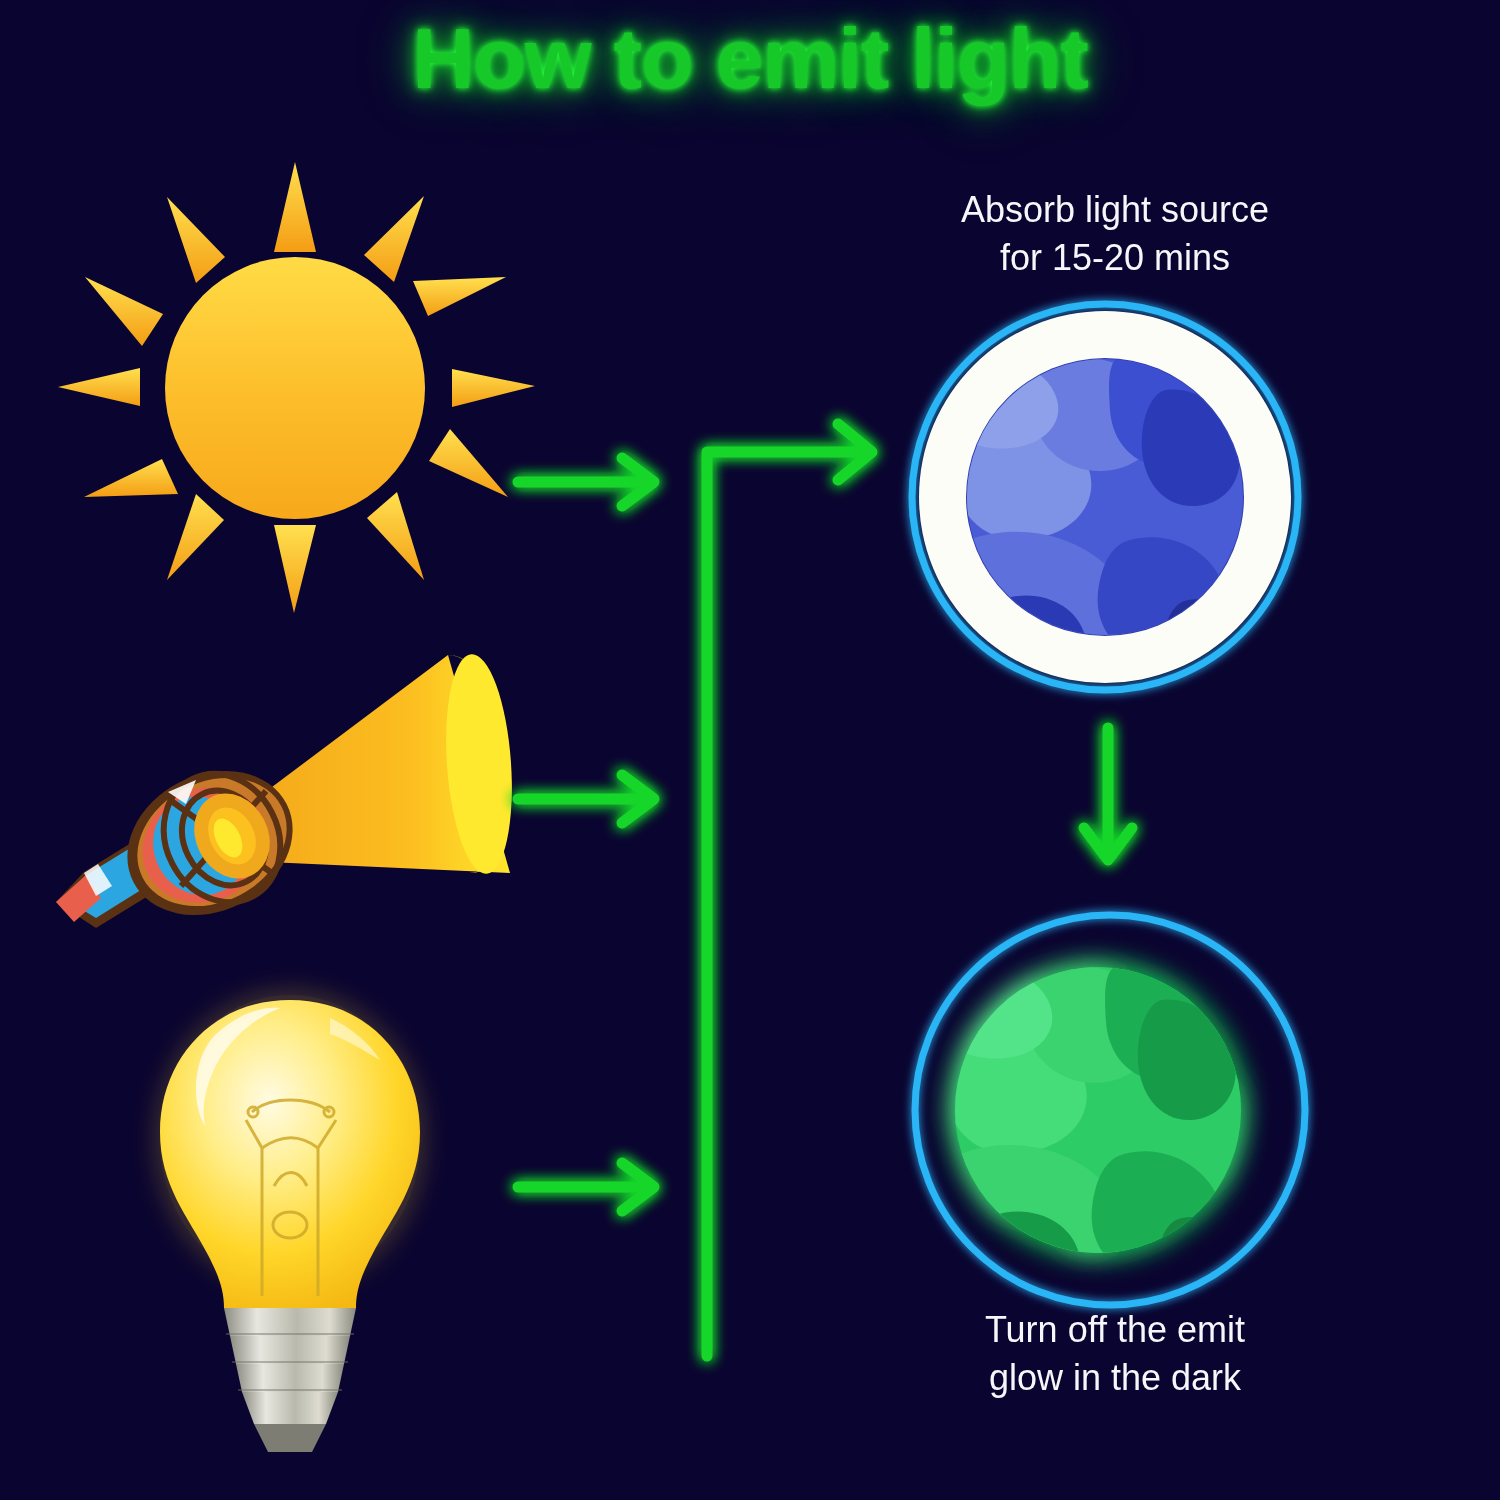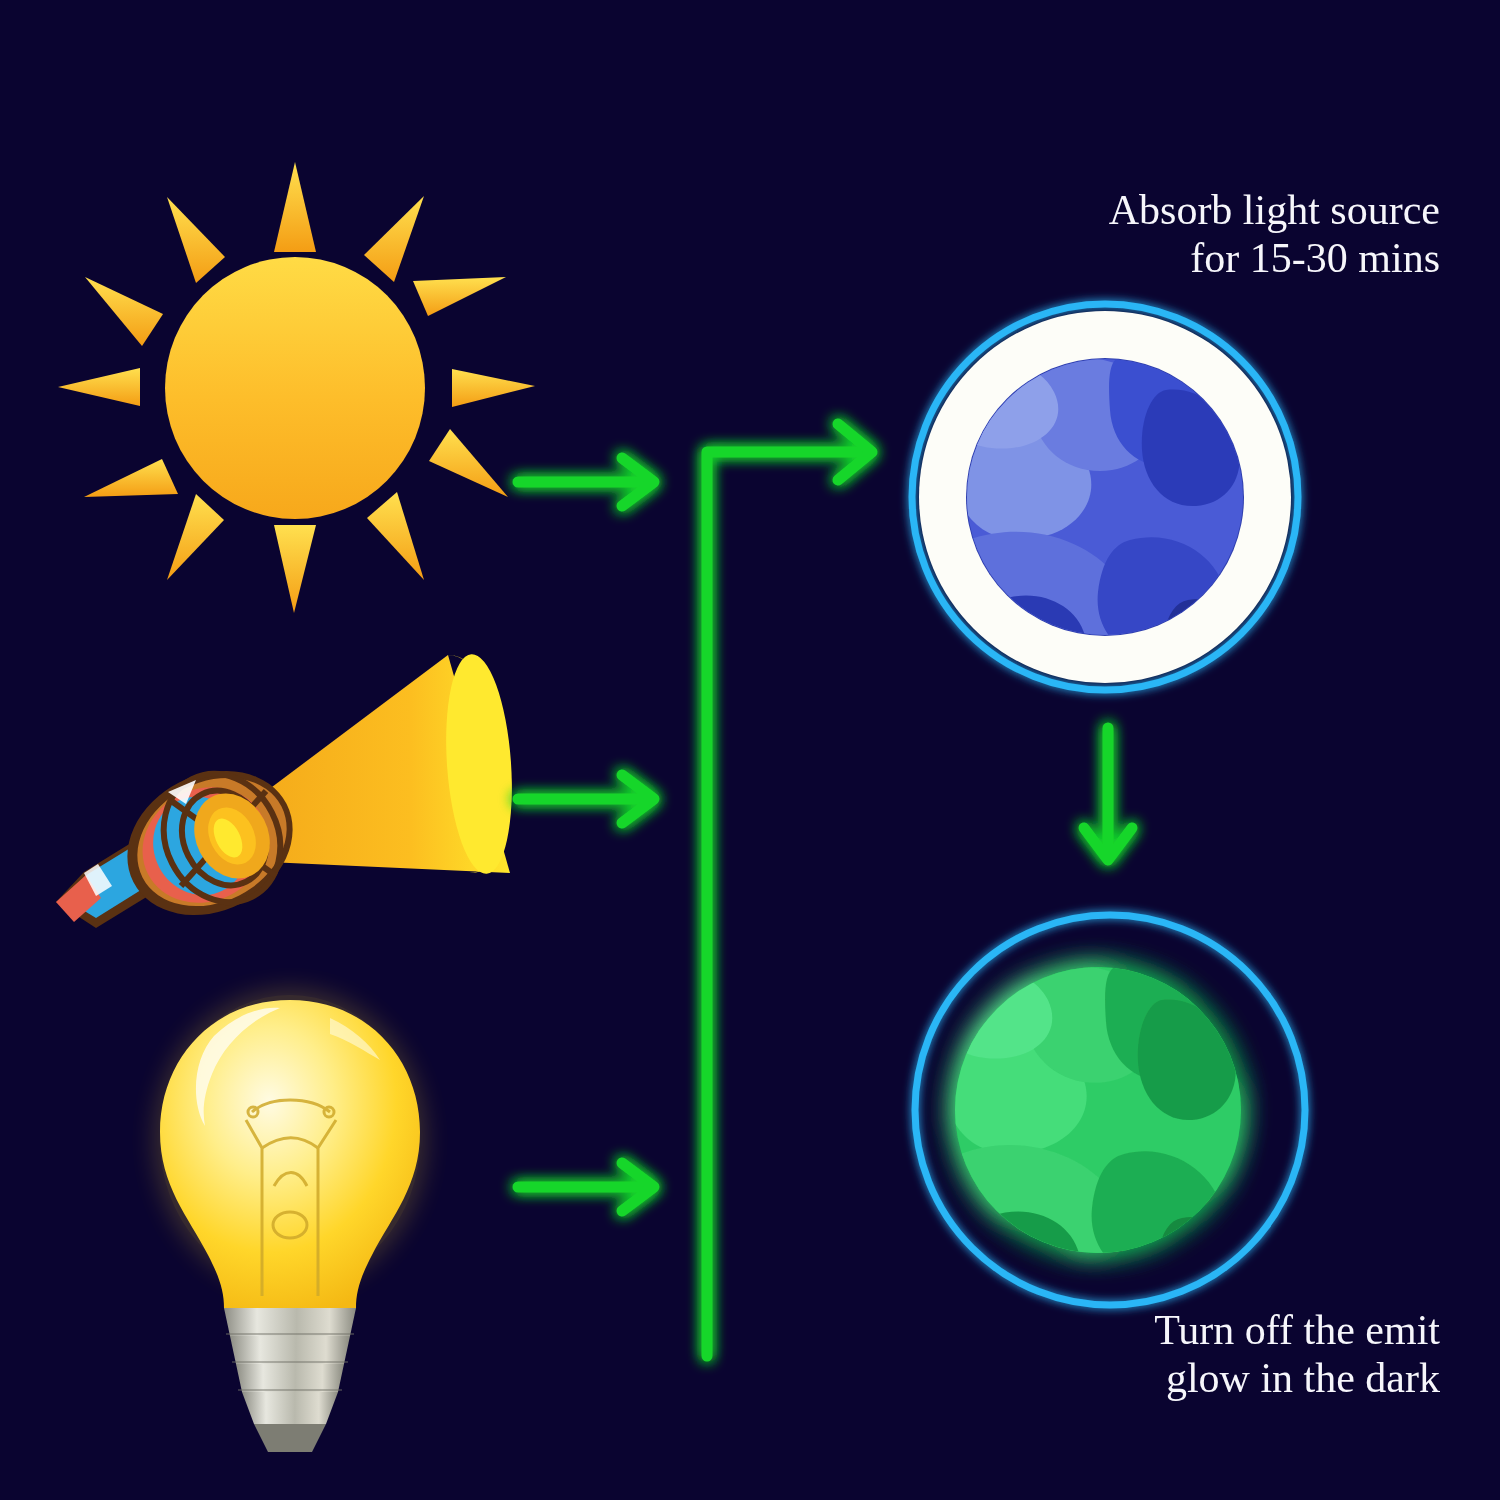--- a/index.html
+++ b/index.html
@@ -34,37 +34,38 @@
        0 0 16px #12d426,
        0 0 34px rgba(20,220,40,0.75),
        0 0 60px rgba(20,220,40,0.45);
     white-space: nowrap;
   }
 
   
   .caption {
     position: absolute;
     color: #f6f6fb;
-    font-family: Liberation Serif, serif;
-    font-size: 42px;
+    font-family: Liberation Sans, sans-serif;
+    font-size: 36px;
     line-height: 48px;
-    text-align: right;
+    text-align: center;
     white-space: nowrap;
   }
   #caption-absorb { left: 790px; top: 186px; width: 650px; }
   #caption-glow   { left: 790px; top: 1306px; width: 650px; }
 
   
   .art { position: absolute; left: 0; top: 0; width: 1500px; height: 1500px; pointer-events: none; }
 </style>
 </head>
 <body>
 
 <div id="stage">
 
+  <div id="title">How to emit light</div>
 
   <svg class="art" viewBox="0 0 1500 1500" xmlns="http://www.w3.org/2000/svg">
     <defs>
       <linearGradient id="sunGrad" x1="0" y1="0" x2="0" y2="1">
         <stop offset="0%" stop-color="#ffdb45"></stop>
         <stop offset="55%" stop-color="#fdbd2a"></stop>
         <stop offset="100%" stop-color="#f7a81b"></stop>
       </linearGradient>
       <linearGradient id="rayGrad" x1="0" y1="0" x2="0" y2="1">
         <stop offset="0%" stop-color="#ffe04f"></stop>
@@ -317,21 +318,21 @@
 
       <g>
         <line x1="1108" y1="728" x2="1108" y2="855"></line>
         <polyline points="1084,828 1108,860 1132,828"></polyline>
       </g>
     </g>
   </svg>
 
   <div class="caption" id="caption-absorb">
     <div>Absorb light source</div>
-    <div>for 15-30 mins</div>
+    <div>for 15-20 mins</div>
   </div>
 
   <div class="caption" id="caption-glow">
     <div>Turn off the emit</div>
     <div>glow in the dark</div>
   </div>
 
 </div>
 
 </body></html>

